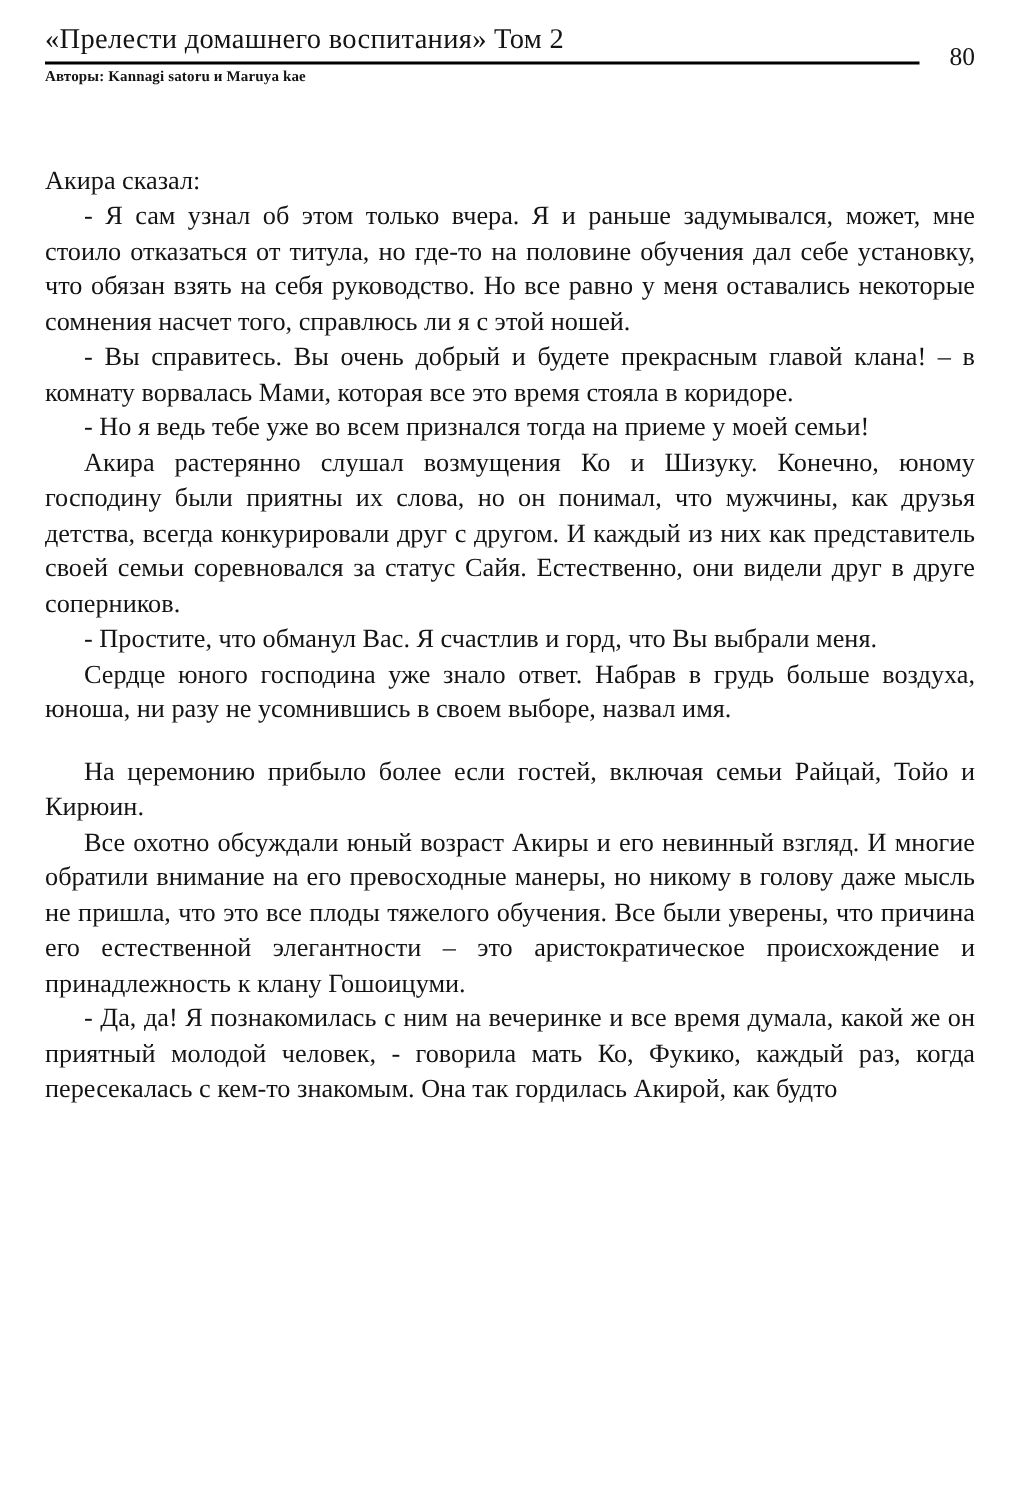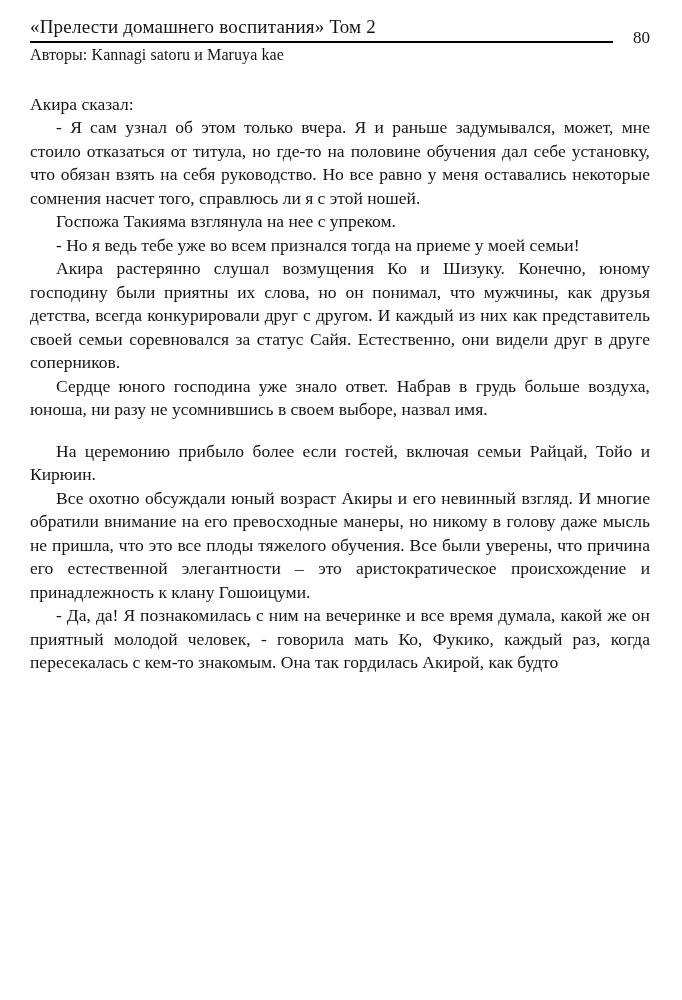--- a/index.html
+++ b/index.html
@@ -36,27 +36,27 @@
   }
   .page-number {
     flex: 0 0 auto;
     font-size: 17px;
     line-height: 0.85;
     margin-left: 20px;
     position: relative;
     top: 3px;
   }
   .authors {
-    font-size: 16px;
-    font-weight: normal;
+    font-size: 10px;
+    font-weight: bold;
     margin-top: 3px;
     letter-spacing: 0.1px;
   }
   .body-text {
-    margin-top: 29px;
+    margin-top: 52px;
     font-size: 17.5px;
     line-height: 23.5px;
     text-align: justify;
     font-family: Liberation Serif, serif;
   }
   .body-text p {
     margin: 0;
     padding: 0;
     text-indent: 26px;
   }
@@ -76,23 +76,24 @@
       <span class="header-title" style="border-bottom-color: rgb(0, 0, 0);">«Прелести домашнего воспитания» Том 2</span>
       <span class="page-number">80</span>
     </div>
     <div class="authors">Авторы: Kannagi satoru и Maruya kae</div>
   </div>
 
   <div class="body-text" id="story-text">
       <div class="section">
         <p class="no-indent">Акира сказал:</p>
         <p>- Я сам узнал об этом только вчера. Я и раньше задумывался, может, мне стоило отказаться от титула, но где-то на половине обучения дал себе установку, что обязан взять на себя руководство. Но все равно у меня оставались некоторые сомнения насчет того, справлюсь ли я с этой ношей.</p>
-        <p>Госпожа Такияма взглянула на нее с упреком.</p>
+        <p>- Вы справитесь. Вы очень добрый и будете прекрасным главой клана! – в комнату ворвалась Мами, которая все это время стояла в коридоре.</p>
         <p>- Но я ведь тебе уже во всем признался тогда на приеме у моей семьи!</p>
         <p>Акира растерянно слушал возмущения Ко и Шизуку. Конечно, юному господину были приятны их слова, но он понимал, что мужчины, как друзья детства, всегда конкурировали друг с другом. И каждый из них как представитель своей семьи соревновался за статус Сайя. Естественно, они видели друг в друге соперников.</p>
+        <p>- Простите, что обманул Вас. Я счастлив и горд, что Вы выбрали меня.</p>
         <p>Сердце юного господина уже знало ответ. Набрав в грудь больше воздуха, юноша, ни разу не усомнившись в своем выборе, назвал имя.</p>
       </div>
       <div class="section">
         <p>На церемонию прибыло более если гостей, включая семьи Райцай, Тойо и Кирюин.</p>
         <p>Все охотно обсуждали юный возраст Акиры и его невинный взгляд. И многие обратили внимание на его превосходные манеры, но никому в голову даже мысль не пришла, что это все плоды тяжелого обучения. Все были уверены, что причина его естественной элегантности – это аристократическое происхождение и принадлежность к клану Гошоицуми.</p>
         <p>- Да, да! Я познакомилась с ним на вечеринке и все время думала, какой же он приятный молодой человек, - говорила мать Ко, Фукико, каждый раз, когда пересекалась с кем-то знакомым. Она так гордилась Акирой, как будто</p>
       </div>
     </div>
 </div>
 

